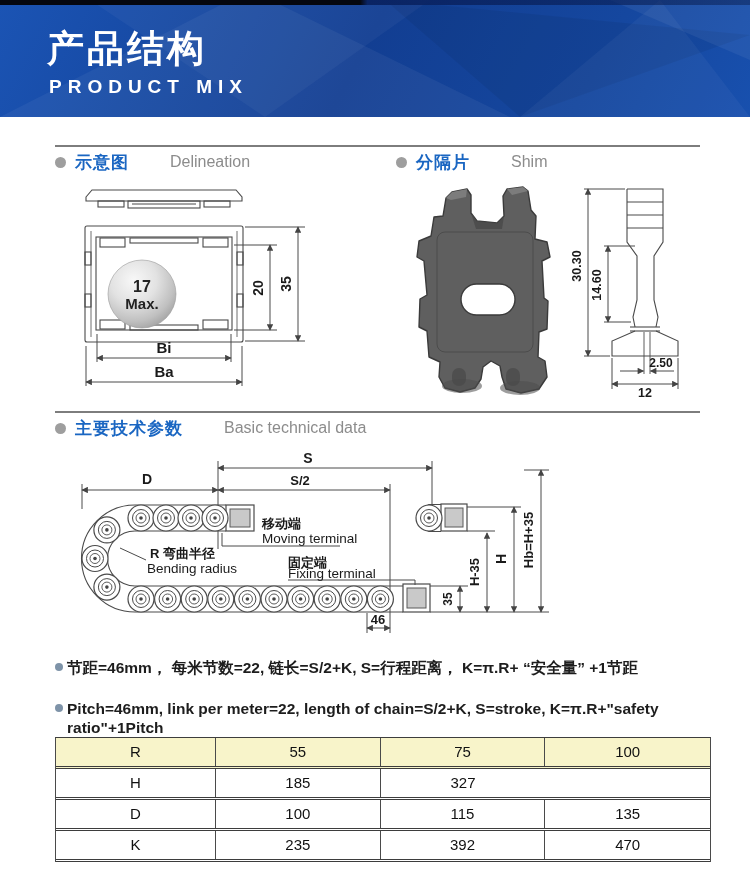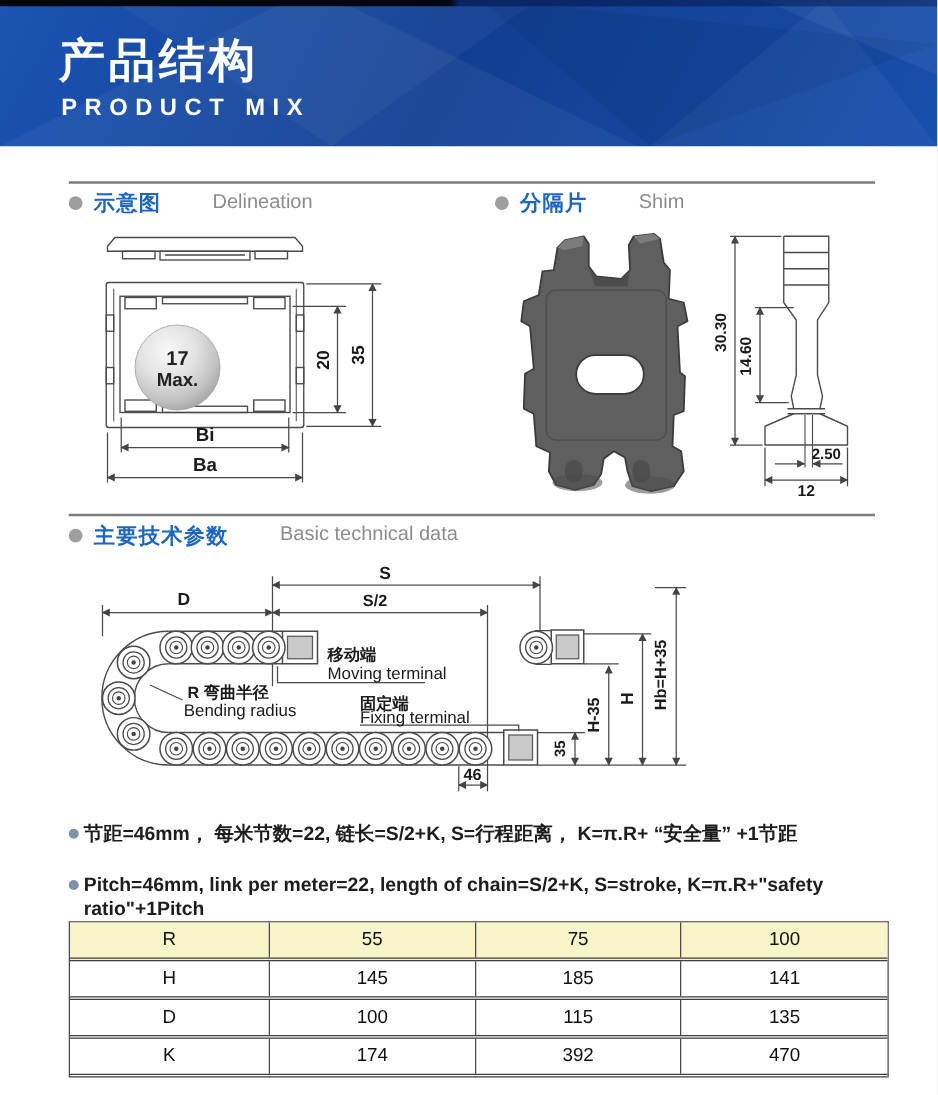--- a/index.html
+++ b/index.html
@@ -350,31 +350,30 @@
 
   <div class="spec-table">
     <div class="t-row head">
       <div class="t-cell">R</div>
       <div class="t-cell">55</div>
       <div class="t-cell">75</div>
       <div class="t-cell">100</div>
     </div>
     <div class="t-row">
       <div class="t-cell">H</div>
-      <div class="t-cell">145</div>
       <div class="t-cell">185</div>
-      <div class="t-cell">141</div>
+      <div class="t-cell">327</div>
     </div>
     <div class="t-row">
       <div class="t-cell">D</div>
       <div class="t-cell">100</div>
       <div class="t-cell">115</div>
       <div class="t-cell">135</div>
     </div>
     <div class="t-row">
       <div class="t-cell">K</div>
-      <div class="t-cell">174</div>
+      <div class="t-cell">235</div>
       <div class="t-cell">392</div>
       <div class="t-cell">470</div>
     </div>
   </div>
 
 </div>
 
 </body></html>

